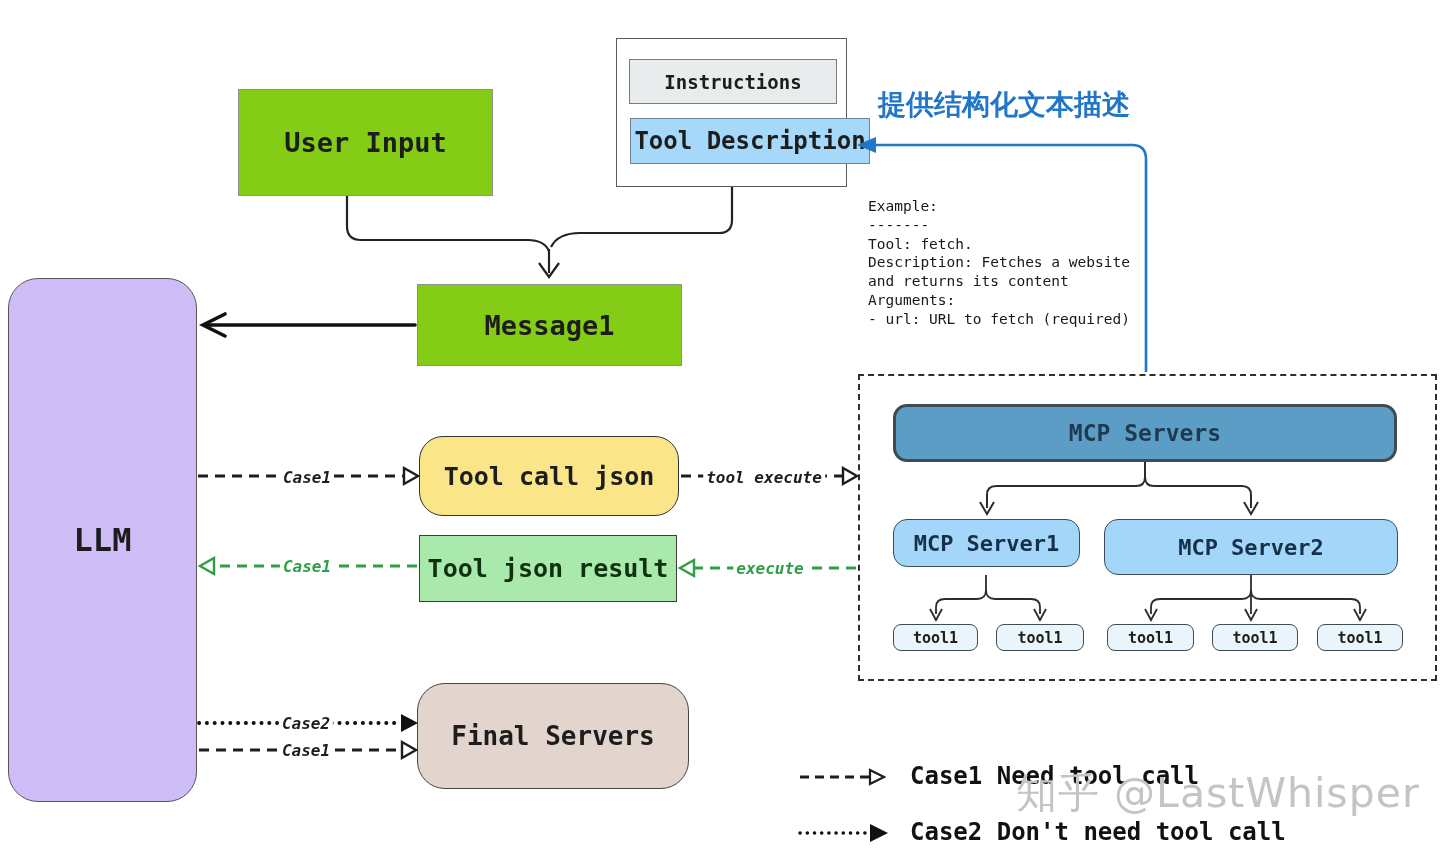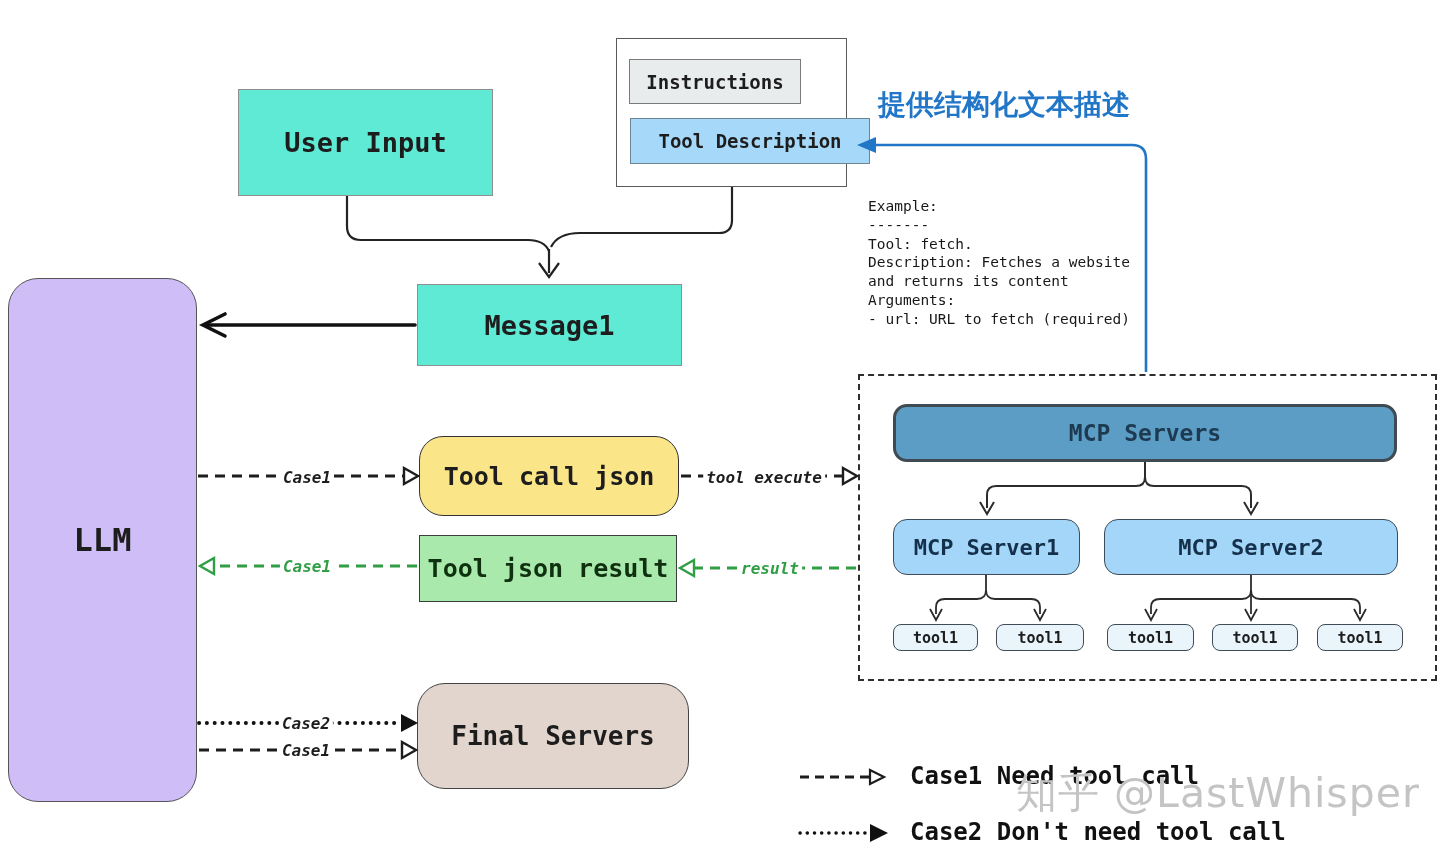--- a/index.html
+++ b/index.html
@@ -1,42 +1,42 @@
 <!DOCTYPE html>
 <html><head>
 <meta charset="utf-8">
 <style>
   html,body{margin:0;padding:0;background:#fff;}
   .canvas{position:relative;width:1440px;height:858px;background:#ffffff;overflow:hidden;
           font-family:"DejaVu Sans Mono",monospace;}
   .node{position:absolute;display:flex;align-items:center;justify-content:center;
         box-sizing:border-box;color:#1d1d1d;font-weight:bold;z-index:2;}
-  .beige{background:#5eead4;border:1.6px solid #8f8f8f;}
+  .beige{background:#84cc16;border:1.6px solid #8f8f8f;}
   .svglayer{position:absolute;left:0;top:0;z-index:3;pointer-events:none;}
   .edge-label{position:absolute;transform:translate(-50%,-50%);background:#ffffff;
         padding:0 3px;font:italic bold 16px "DejaVu Sans Mono",monospace;color:#1d1d1d;z-index:4;}
   .edge-label.green{color:#2F9E44;}
   .example{position:absolute;left:868px;top:197px;z-index:2;
         font:14.5px/18.8px "DejaVu Sans Mono",monospace;color:#181818;}
   .legend-text{position:absolute;z-index:4;font:bold 24px "DejaVu Sans Mono",monospace;color:#111;}
   .cn{position:absolute;left:878px;top:86px;z-index:2;
       font-family:"DejaVu Sans",sans-serif;font-weight:bold;font-size:28px;color:#2176C7;}
   .watermark{position:absolute;left:1016px;top:766px;z-index:6;
       font-family:"DejaVu Sans",sans-serif;font-size:41px;color:#C4C4C4;letter-spacing:1px;}
   .tools{font-size:15px;}
 </style>
 </head>
 <body>
 
 <div class="canvas">
 
   <div class="node" style="left:617px;top:4px;width:230px;height:30px;font-size:21px;background:transparent;margin-top:29px;">System prompt</div>
   <div class="node" style="left:616px;top:38px;width:231px;height:149px;background:#fff;border:1.8px solid #5a5a5a;"></div>
-  <div class="node" style="left:629px;top:59px;width:172px;height:45px;background:#E9ECED;border:1.6px solid #7a7a7a;font-size:19px;">Instructions</div>
-  <div class="node" style="left:630px;top:118px;width:240px;height:46px;background:#A6D9F9;border:1.6px solid #6e8596;font-size:19px;">Tool Description</div>
+  <div class="node" style="left:629px;top:59px;width:208px;height:45px;background:#E9ECED;border:1.6px solid #7a7a7a;font-size:19px;">Instructions</div>
+  <div class="node" style="left:630px;top:118px;width:240px;height:46px;background:#A6D9F9;border:1.6px solid #6e8596;font-size:24px;">Tool Description</div>
 
   <div class="cn">提供结构化文本描述</div>
 
   <div class="node beige" style="left:238px;top:89px;width:255px;height:107px;font-size:27px;">User Input</div>
 
   <div class="node beige" style="left:417px;top:284px;width:265px;height:82px;font-size:27px;">Message1</div>
 
   <div class="node" style="left:8px;top:278px;width:189px;height:524px;background:#CFBDF8;border:1.8px solid #555;border-radius:30px;font-size:32px;">LLM</div>
 
   <div class="node" style="left:419px;top:436px;width:260px;height:80px;background:#FAE588;border:1.7px solid #333;border-radius:24px;font-size:25px;">Tool call json</div>
@@ -50,21 +50,21 @@
     <div>-------</div>
     <div>Tool: fetch.</div>
     <div>Description: Fetches a website</div>
     <div>and returns its content</div>
     <div>Arguments:</div>
     <div>- url: URL to fetch (required)</div>
   </div>
 
   <div class="node" style="left:858px;top:374px;width:579px;height:307px;background:#fff;border:2.5px dashed #2e2e2e;z-index:1;"></div>
   <div class="node" style="left:893px;top:404px;width:504px;height:58px;background:#5C9DC6;border:3px solid #3f4a52;border-radius:14px;font-size:23px;color:#1d3a50;">MCP Servers</div>
-  <div class="node" style="left:893px;top:519px;width:187px;height:56px;background:#A3D6F8;border:1.7px solid #3c4c5a;border-radius:14px;font-size:22px;color:#14304a;">MCP Server1</div>
+  <div class="node" style="left:893px;top:519px;width:187px;height:48px;background:#A3D6F8;border:1.7px solid #3c4c5a;border-radius:14px;font-size:22px;color:#14304a;">MCP Server1</div>
   <div class="node" style="left:1104px;top:519px;width:294px;height:56px;background:#A3D6F8;border:1.7px solid #3c4c5a;border-radius:14px;font-size:22px;color:#14304a;">MCP Server2</div>
 
   <div class="node tools" style="left:893px;top:624px;width:85px;height:27px;background:#E9F4FB;border:1.5px solid #3d4c57;border-radius:8px;">tool1</div>
   <div class="node tools" style="left:996px;top:624px;width:88px;height:27px;background:#E9F4FB;border:1.5px solid #3d4c57;border-radius:8px;">tool1</div>
   <div class="node tools" style="left:1107px;top:624px;width:87px;height:27px;background:#E9F4FB;border:1.5px solid #3d4c57;border-radius:8px;">tool1</div>
   <div class="node tools" style="left:1212px;top:624px;width:86px;height:27px;background:#E9F4FB;border:1.5px solid #3d4c57;border-radius:8px;">tool1</div>
   <div class="node tools" style="left:1317px;top:624px;width:86px;height:27px;background:#E9F4FB;border:1.5px solid #3d4c57;border-radius:8px;">tool1</div>
 
   <svg class="svglayer" width="1440" height="858">
 
@@ -146,21 +146,21 @@
       <path d="M870,770 L884,777 L870,784 Z" fill="#fff" stroke-width="2.2"></path>
     </g>
     <g stroke="#111" fill="none">
       <path d="M800,833 H868" stroke-width="3.4" stroke-dasharray="0.2 7" stroke-linecap="round"></path>
       <path d="M870,824 L888,833 L870,842 Z" fill="#111" stroke="none"></path>
     </g>
   </svg>
 
   <span class="edge-label" style="left:307px;top:477px;">Case1</span>
   <span class="edge-label" style="left:764px;top:477px;">tool execute</span>
-  <span class="edge-label green" style="left:770px;top:568px;">result</span>
+  <span class="edge-label green" style="left:770px;top:568px;">execute</span>
   <span class="edge-label green" style="left:307px;top:566px;">Case1</span>
   <span class="edge-label" style="left:306px;top:723px;">Case2</span>
   <span class="edge-label" style="left:306px;top:750px;">Case1</span>
 
   <div class="legend-text" style="left:910px;top:762px;">Case1 Need tool call</div>
   <div class="legend-text" style="left:910px;top:818px;">Case2 Don't need tool call</div>
 
   <div class="watermark">知乎 @LastWhisper</div>
 
 </div>

